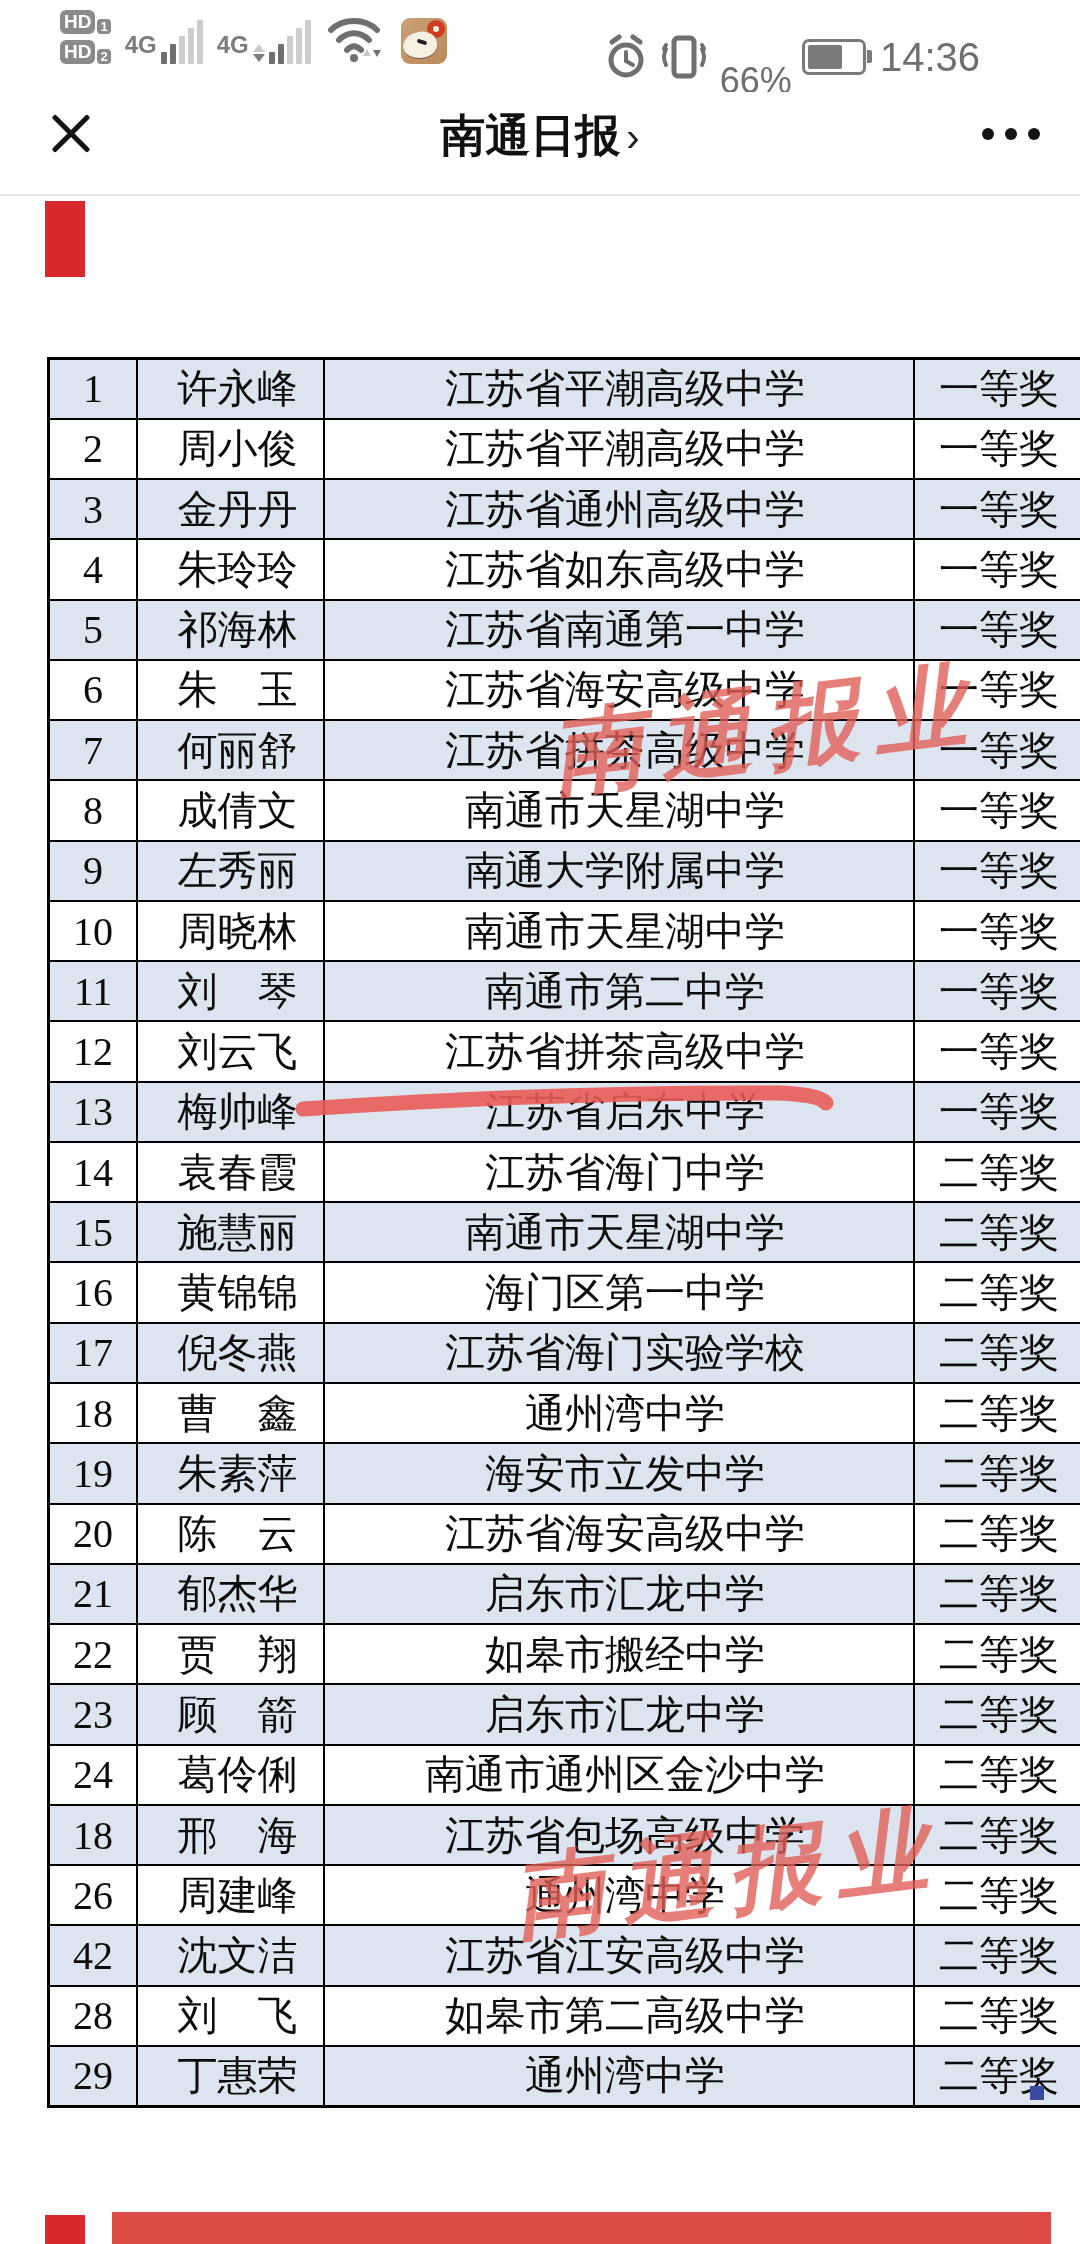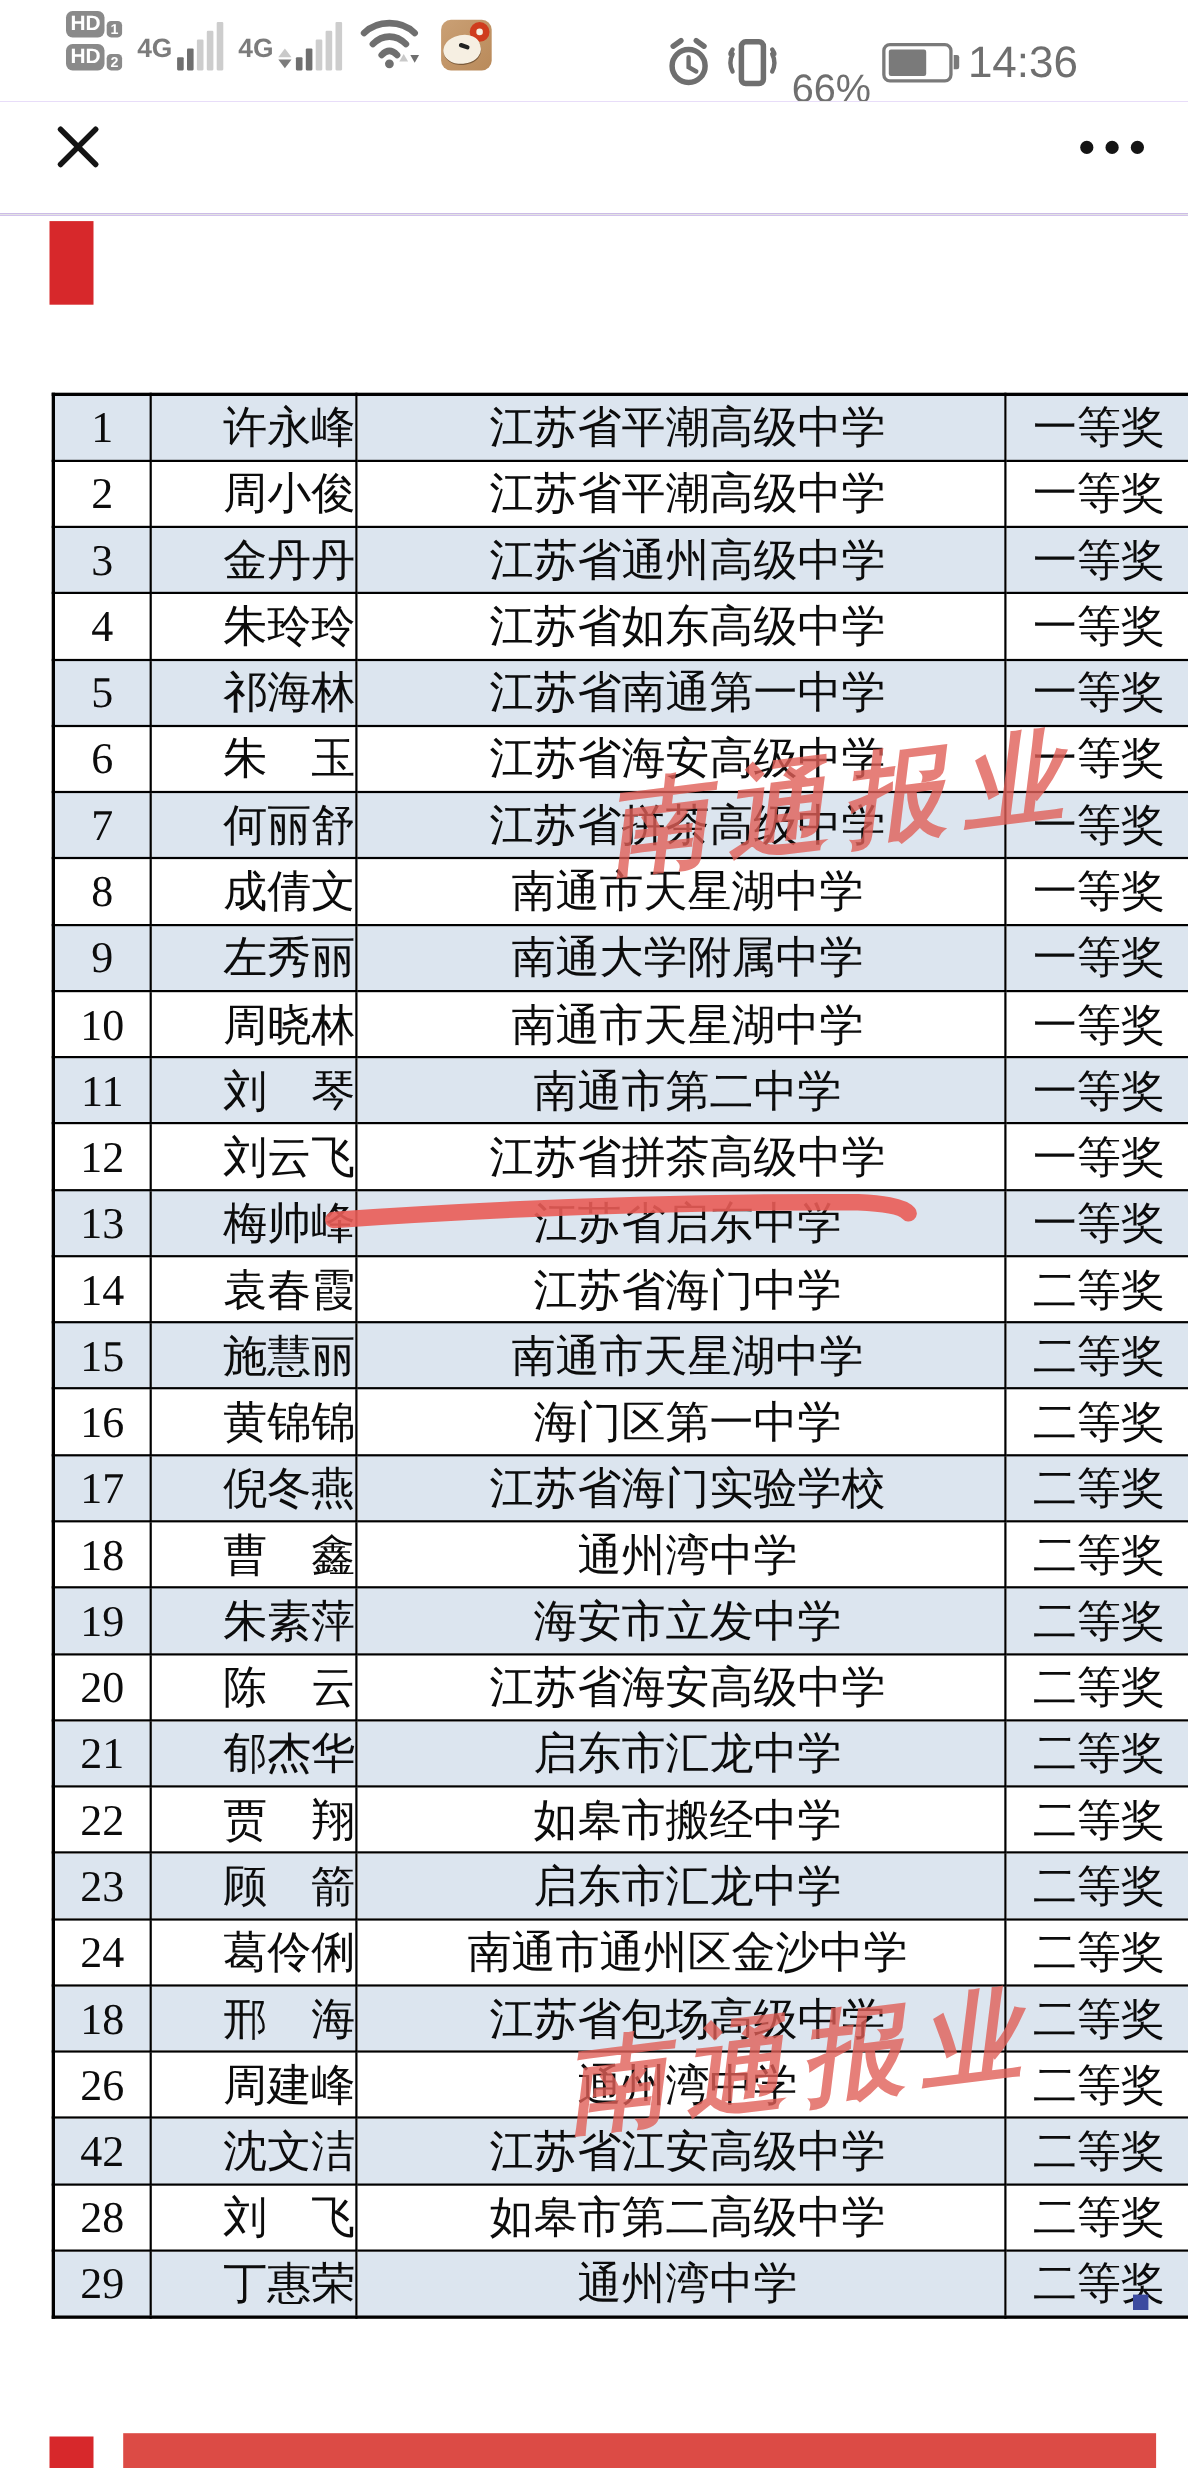--- a/index.html
+++ b/index.html
@@ -56,21 +56,21 @@
   .bottom-main{position:absolute;left:112px;top:2016px;width:939px;height:40px;background:#dc4b45;}
   
   .award-table{position:absolute;left:47px;top:161px;width:1001px;border-collapse:collapse;
                table-layout:fixed;border:3px solid #000;
                font-family:"Liberation Serif",serif;color:#0c0c0c;}
   .award-table tr{height:60.28px;}
   .award-table td{border:2px solid #000;font-size:40px;padding:0;overflow:hidden;white-space:nowrap;}
   .award-table tr.odd{background:#dce5ef;}
   .award-table tr.even{background:#ffffff;}
   .col-no{width:86px;text-align:center;font-size:38px;}
-  .col-name{width:171px;text-align:right;padding-left:14px !important;}
+  .col-name{width:171px;text-align:center;padding-left:14px !important;}
   .col-school{width:576px;text-align:center;padding-left:12px !important;}
   .col-prize{width:168px;text-align:center;}
   
   .watermark{position:absolute;font-family:"Liberation Serif",serif;font-weight:700;font-style:italic;
              font-size:92px;letter-spacing:16px;white-space:nowrap;pointer-events:none;}
   .wm1{left:550px;top:472px;transform:rotate(-7deg);}
   .wm2{left:512px;top:1616px;transform:rotate(-7deg);}
   .marker-svg{position:absolute;left:0;top:0;pointer-events:none;}
   .sel-handle{position:absolute;left:1030px;top:1890px;width:14px;height:14px;background:#3c4ba0;}
 </style>
@@ -147,20 +147,23 @@
       <span class="battery">
           <span class="fill"></span>
           <span class="tip"></span>
         </span>
       <span class="time">14:36</span>
     </div>
   </div>
 
   <div class="navbar">
     <div class="close-x"></div>
+    <div class="nav-title">
+      <span>南通日报</span><span class="chev">›</span>
+    </div>
     <div class="more-dots">
         <i></i>
         <i></i>
         <i></i>
       </div>
   </div>
   <div class="nav-hairline"></div>
 
   <div class="content">
 

